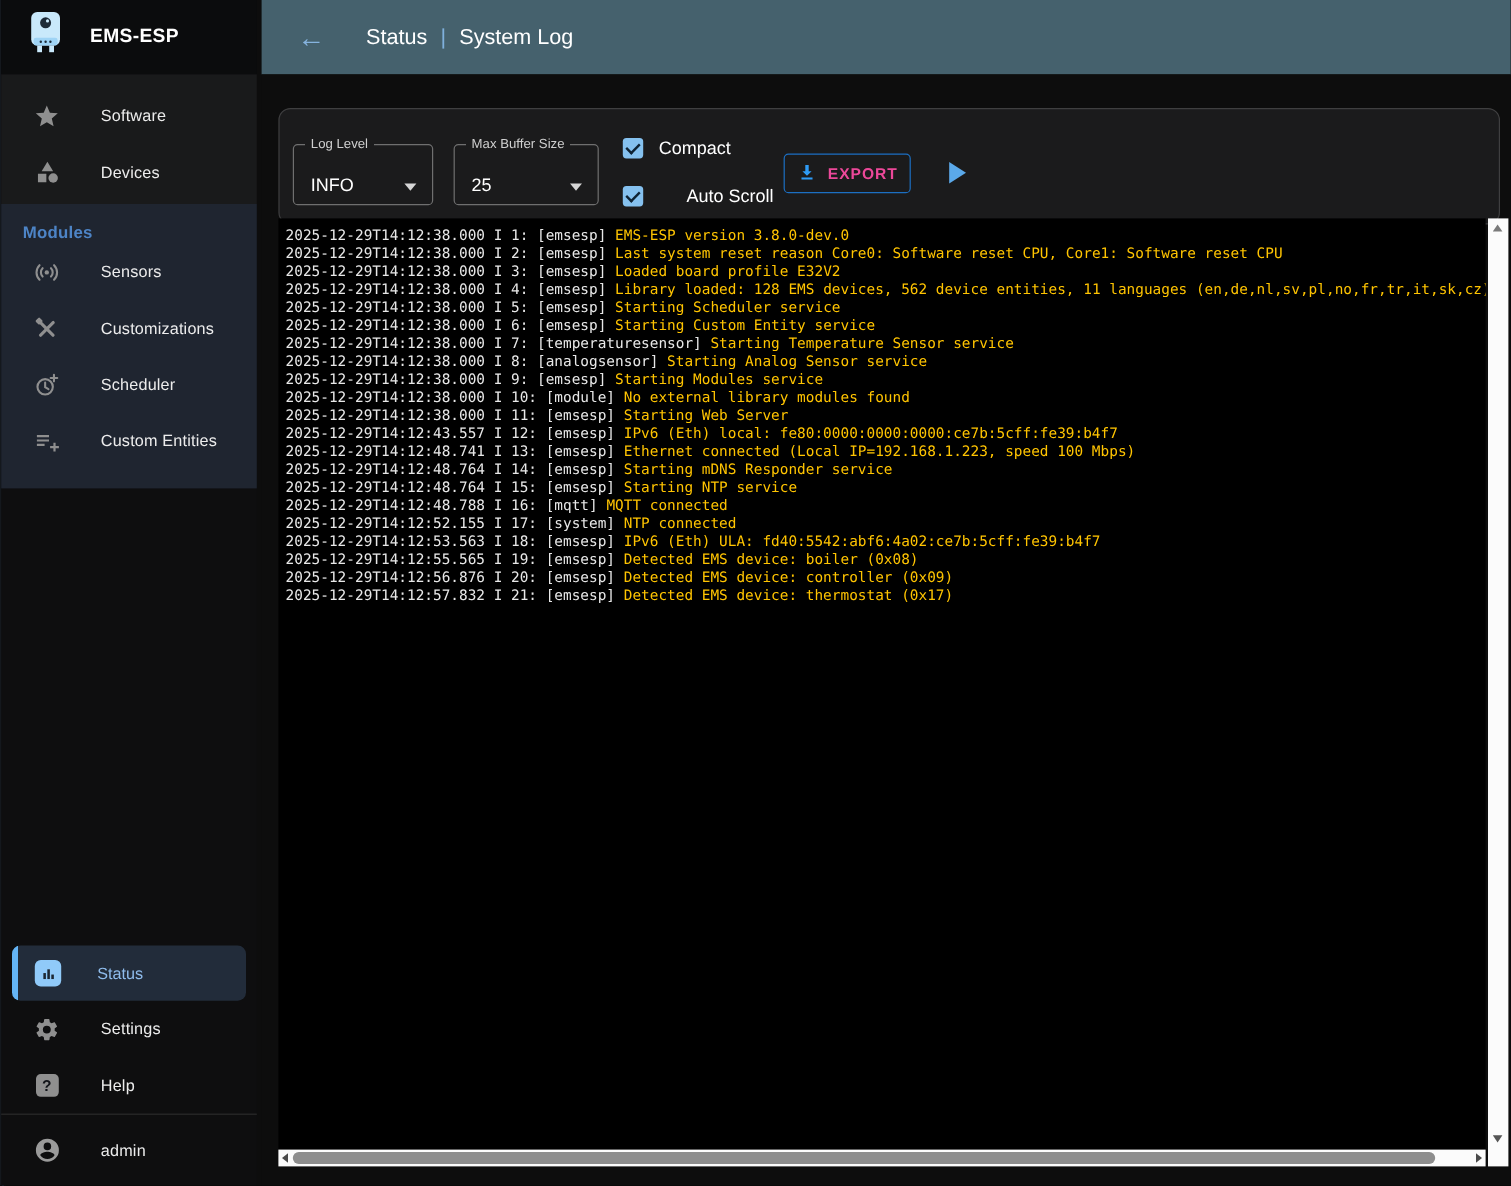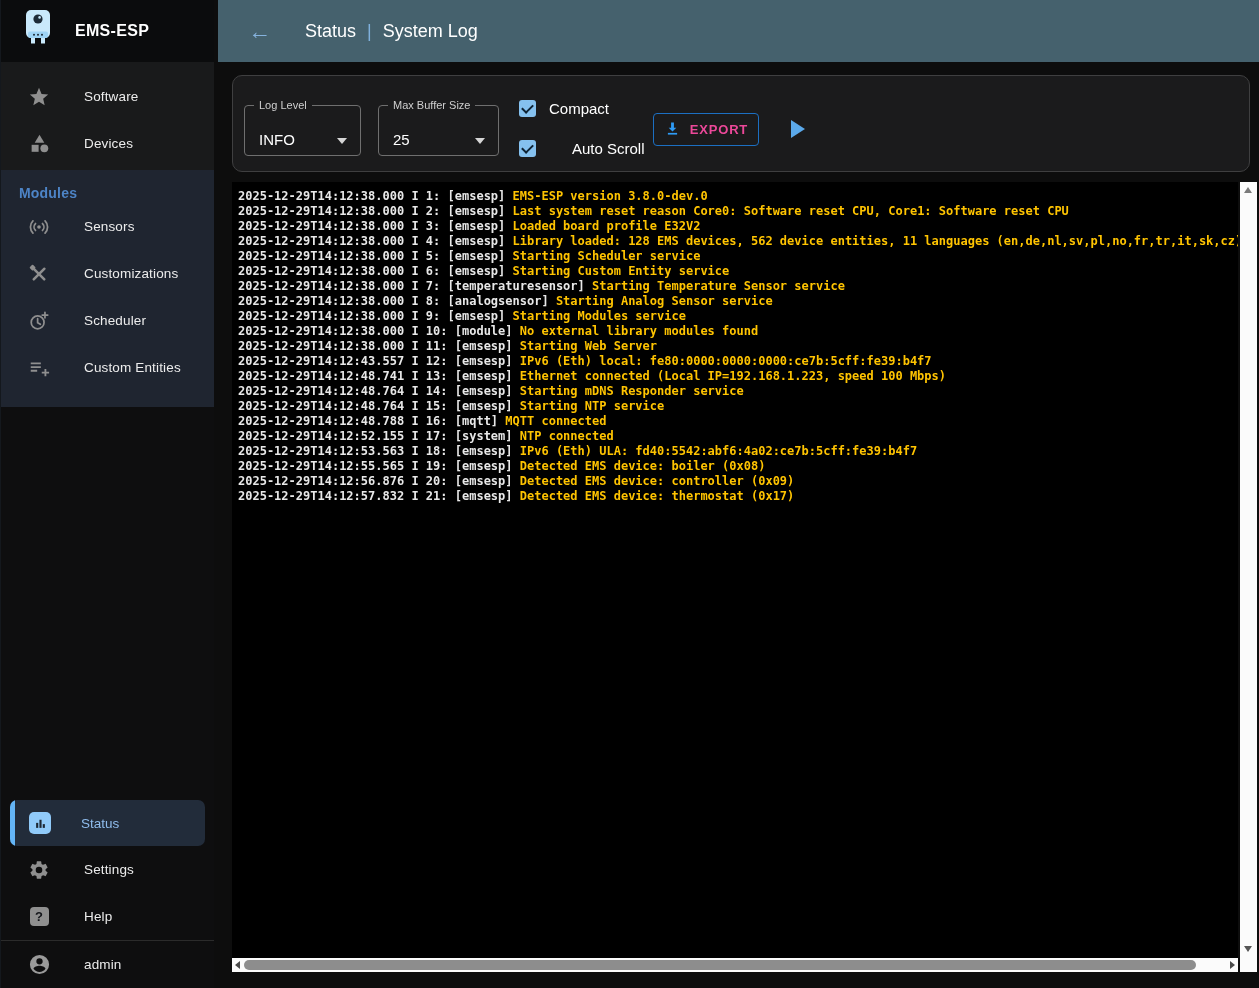--- a/index.html
+++ b/index.html
@@ -21,55 +21,55 @@
   .nav-label { margin-left:33px; color:#ececec; font-size:13.5px; font-weight:500; letter-spacing:.15px; }
 
   .modules-panel { background:#1f2530; padding-bottom:16px; }
   .modules-header { padding:15px 0 2px 18px; color:#4d84c6; font-size:14px; font-weight:700; letter-spacing:.2px; }
 
   .nav-bottom { position:absolute; bottom:0; left:0; right:0; }
   .status-row { position:relative; display:flex; align-items:center; height:46px; margin:0 9px 0 9px; background:#222c3a; border-radius:7px; overflow:hidden; cursor:pointer; }
   .status-bar { position:absolute; left:0; top:0; bottom:0; width:5px; background:#64b5f6; }
   .status-badge { margin-left:19px; width:22px; height:22px; background:#90caf9; border-radius:5px; display:flex; align-items:center; justify-content:center; }
   .status-label { margin-left:30px; color:#8fbcec; font-size:13.5px; font-weight:500; }
-  .admin-sec { border-top:1px solid #2b2b2b; height:48px; display:flex; align-items:center; cursor:pointer; }
+  .admin-sec { border-top:1px solid #2b2b2b; height:60px; display:flex; align-items:center; cursor:pointer; }
 
   .help-badge { width:19px; height:19px; border-radius:4px; background:#8f8f8f; color:#121419; font-weight:700; font-size:13px; display:flex; align-items:center; justify-content:center; }
   .help-badge::after { content:"?"; }
 
   
   .topbar { position:absolute; left:218px; right:0; top:0; height:62px; background:#45616d; display:flex; align-items:center; padding-left:30px; }
   .back-arrow { color:#86b3de; font-size:23px; line-height:1; cursor:pointer; }
   .crumb { color:#fff; font-size:18px; font-weight:500; }
   .crumb-section { margin-left:34px; }
   .crumb-sep { color:#7fb0dc; font-size:18px; padding:0 11px; font-weight:400; }
 
   
   .content { position:absolute; left:218px; top:62px; right:0; bottom:0; background:#0d0d0d; }
 
-  .controls { position:absolute; left:14px; top:13px; width:1018px; height:97px; background:#1b1b1c; border:1px solid #3f3f40; border-radius:10px; }
+  .controls { position:absolute; left:14px; top:28px; width:1018px; height:97px; background:#1b1b1c; border:1px solid #3f3f40; border-radius:10px; }
   fieldset.sel { position:absolute; top:23px; height:57px; border:1px solid #6f6f6f; border-radius:4px; cursor:pointer; }
   fieldset.sel legend { margin-left:9px; padding:0 5px; font-size:11px; color:#cfcfcf; }
   .sel-lvl { left:11px; width:117px; }
   .sel-buf { left:145px; width:121px; }
   .sel-value { position:absolute; left:14px; top:20px; color:#fff; font-size:15px; font-weight:500; }
   .sel-caret { position:absolute; right:13px; top:27px; width:0; height:0; border-left:5px solid transparent; border-right:5px solid transparent; border-top:6px solid #d6d6d6; }
 
   .check-row { position:absolute; left:286px; display:flex; align-items:center; }
   .check-row.r1 { top:24px; } .check-row.r2 { top:64px;gap:23px; }
   .cb { width:17px; height:17px; background:#85c1ef; border-radius:3px; position:relative; cursor:pointer; }
   .cb::after { content:""; position:absolute; left:3px; top:4px; width:9px; height:5px; border-left:2px solid #0e2334; border-bottom:2px solid #0e2334; transform:rotate(-45deg); }
   .cb-label { margin-left:13px; color:#fff; font-size:15px; font-weight:500; }
 
   .export-btn { position:absolute; left:420px; top:37px; width:106px; height:33px; border:1px solid #1c6fc2; border-radius:4px; background:transparent; display:flex; align-items:center; justify-content:center; gap:9px; cursor:pointer; }
   .export-label { color:#ec4899; font-size:13px; font-weight:700; letter-spacing:.8px; }
   .play-btn { position:absolute; left:558px; top:44px; width:0; height:0; border-top:9px solid transparent; border-bottom:9px solid transparent; border-left:14px solid #5ba9ea; cursor:pointer; }
 
   
-  .log { position:absolute; left:14px; top:120px; width:1006px; height:776px; background:#000; overflow:hidden; padding:7px 0 0 6px; font-family:"DejaVu Sans Mono",monospace; font-size:12px; line-height:15px; font-weight:700; white-space:pre; cursor:text; }
+  .log { position:absolute; left:14px; top:120px; width:1006px; height:776px; background:#000; overflow:hidden; padding:7px 0 0 6px; font-family:"DejaVu Sans Mono",monospace; font-size:12px; line-height:15px; font-weight:400; white-space:pre; cursor:text; }
   .lp { color:#e8e8e8; }
   .lm { color:#ffc400; }
 
   
   .vscroll { position:absolute; left:1022px; top:120px; width:17px; height:790px; background:#fbfbfb; cursor:pointer; }
   .v-up { position:absolute; top:5px; left:4px; width:0; height:0; border-left:4.5px solid transparent; border-right:4.5px solid transparent; border-bottom:6px solid #7a7a7a; }
   .v-down { position:absolute; bottom:20px; left:4px; width:0; height:0; border-left:4.5px solid transparent; border-right:4.5px solid transparent; border-top:6px solid #555; }
   .hscroll { position:absolute; left:14px; top:896px; width:1006px; height:14px; background:#fbfbfb; cursor:pointer; }
   .h-left { position:absolute; left:3px; top:3px; width:0; height:0; border-top:4px solid transparent; border-bottom:4px solid transparent; border-right:5px solid #4a4a4a; }
   .h-right { position:absolute; right:3px; top:3px; width:0; height:0; border-top:4px solid transparent; border-bottom:4px solid transparent; border-left:5px solid #4a4a4a; }

